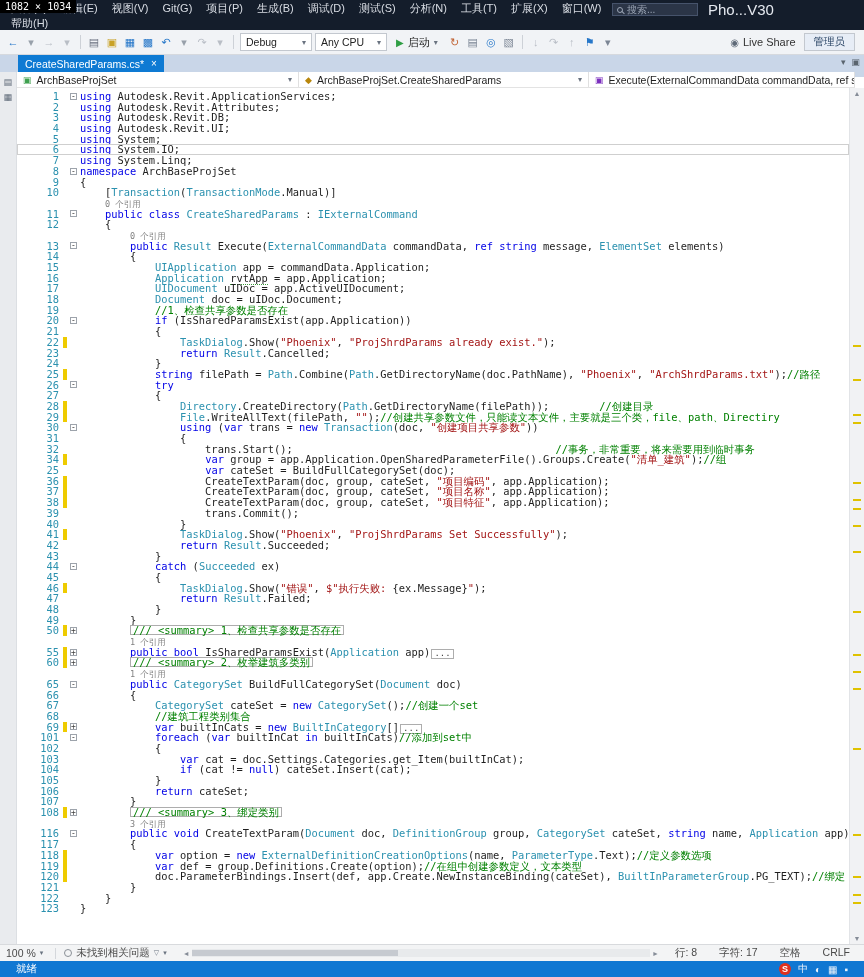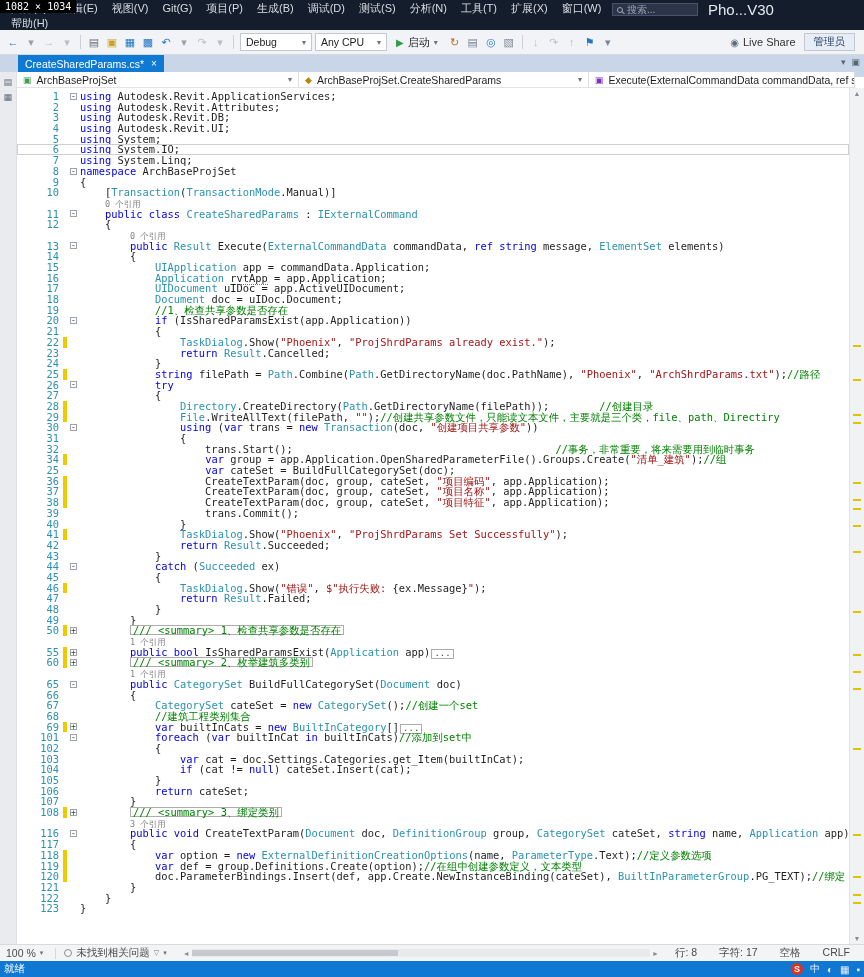--- a/index.html
+++ b/index.html
@@ -78,21 +78,21 @@
   .mini{font-size:7px;color:#6a7380}
   .sb-sep{width:1px;height:11px;background:#d4d7db}
   .issues{display:flex;align-items:center;gap:4px}
   .issue-ico{width:8px;height:8px;border:1px solid #8a9097;border-radius:50%;display:inline-block}
   .hscroll{flex:1;display:flex;align-items:center;gap:2px;padding:0 8px;color:#868d98;font-size:7px}
   .hs-track{flex:1;height:8px;background:#e8eaec;position:relative}
   .hs-thumb{position:absolute;left:0;top:1px;height:6px;width:45%;background:#c6cad0}
   .sb-right{display:flex;gap:22px;padding-right:8px;white-space:nowrap}
 
   
-  .bluebar{position:absolute;left:0;bottom:0;width:100%;height:16px;background:#1077d2;color:#fff;font-size:10.5px;display:flex;align-items:center;padding:0 4px}
+  .bluebar{position:absolute;left:0;bottom:0;width:100%;height:16px;background:#1077d2;color:#fff;font-size:10.5px;display:flex;align-items:center;padding:0 16px}
   .tray{margin-left:auto;display:flex;align-items:center;gap:7px;font-size:10px}
   .tray-ico{color:#eaf2fb}
   .sogou{width:12px;height:12px;border-radius:50%;background:#e0301e;color:#fff;font-size:9px;line-height:12px;text-align:center;font-weight:bold}
 </style>
 </head>
 <body>
 
 <div class="app">
 
   <div class="size-badge">1082 × 1034</div>

